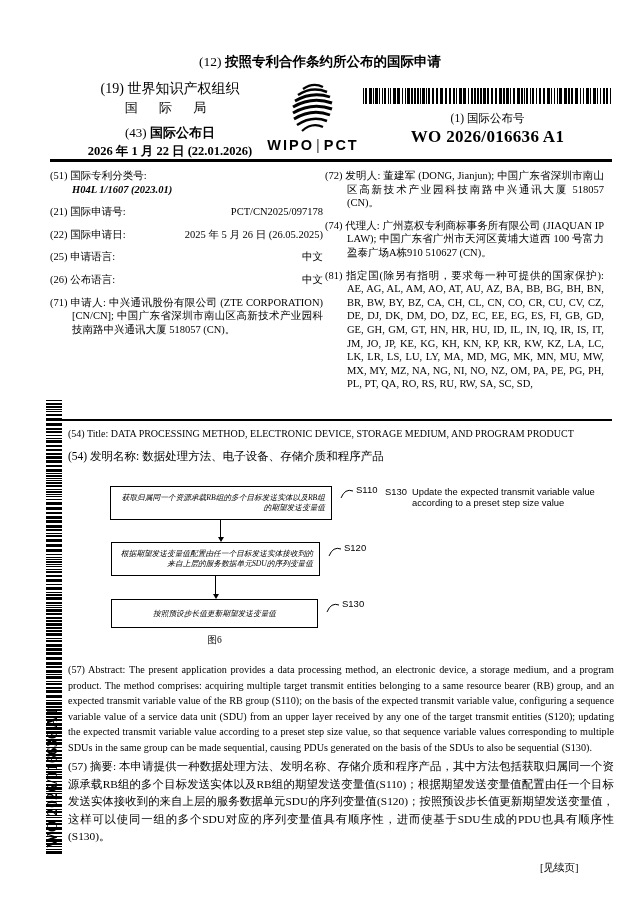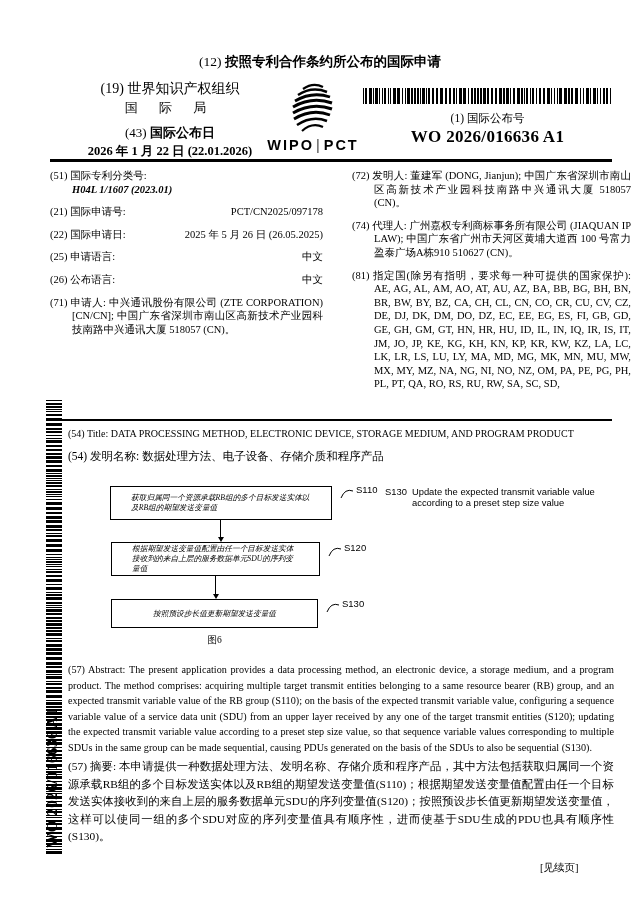--- a/index.html
+++ b/index.html
@@ -28,37 +28,37 @@
   .barcode.vert{flex-direction:column;width:16px;height:100%;}
   .barcode.vert i{width:100%;}
   .pubnum-label{margin-top:7px;text-align:center;font-size:11.5px;}
   .pubnum-value{text-align:center;font-size:17px;font-weight:bold;letter-spacing:0.3px;margin-top:1px;}
   .rule1{top:159px;left:50px;width:562px;height:2.5px;background:#000;}
   .rule2{top:419px;left:62px;width:550px;height:2px;background:#000;}
 
   
   .col{font-size:10.5px;line-height:13.6px;}
   .col-left{top:169px;left:50px;width:273px;}
-  .col-right{top:169px;left:352px;width:279px;}
+  .col-right{top:169px;left:325px;width:279px;}
   .entry{margin-bottom:9px;}
   .row{display:flex;justify-content:space-between;}
   .ind{padding-left:22px;}
   .ipc-val{font-weight:bold;font-style:italic;}
   .para{text-align:justify;padding-left:22px;text-indent:-22px;}
   .prio-row{display:flex;justify-content:space-between;padding-left:22px;}
 
   
   .title-en{top:428px;left:68px;width:546px;font-size:10px;}
   .title-cn{top:449px;left:68px;width:546px;font-size:11.5px;}
 
   
   .figure{top:476px;left:68px;width:546px;height:188px;}
   .fbox{position:absolute;border:1px solid #000;box-sizing:border-box;display:flex;
-        align-items:center;justify-content:center;text-align:left;
-        font-size:7.7px;line-height:9.8px;font-style:italic;padding:1px 20px;}
+        align-items:center;justify-content:center;text-align:right;
+        font-size:7.7px;line-height:9.8px;font-style:italic;padding:1px 6px;}
   .fbox1{left:42px;top:10px;width:222px;height:34px;}
   .fbox2{left:43px;top:66px;width:209px;height:34px;}
   .fbox3{left:43px;top:123px;width:207px;height:29px;}
   .slab{position:absolute;font-family:"Liberation Sans","DejaVu Sans",sans-serif;
         font-size:9.5px;display:flex;align-items:flex-start;}
   .slab svg{margin-right:2px;margin-top:3px;}
   .slab1{left:272px;top:8px;}
   .slab2{left:260px;top:66px;}
   .slab3{left:258px;top:122px;}
   .arrow{position:absolute;width:7px;}

